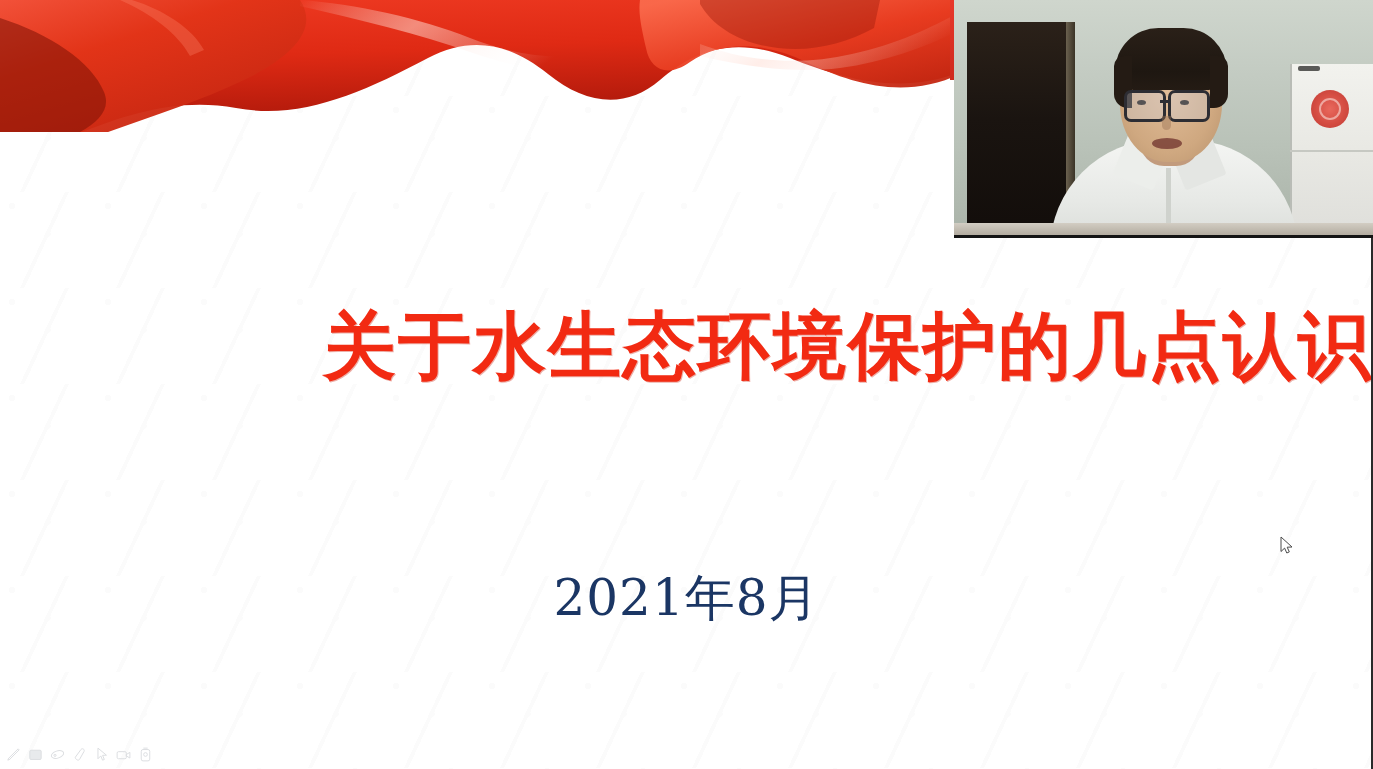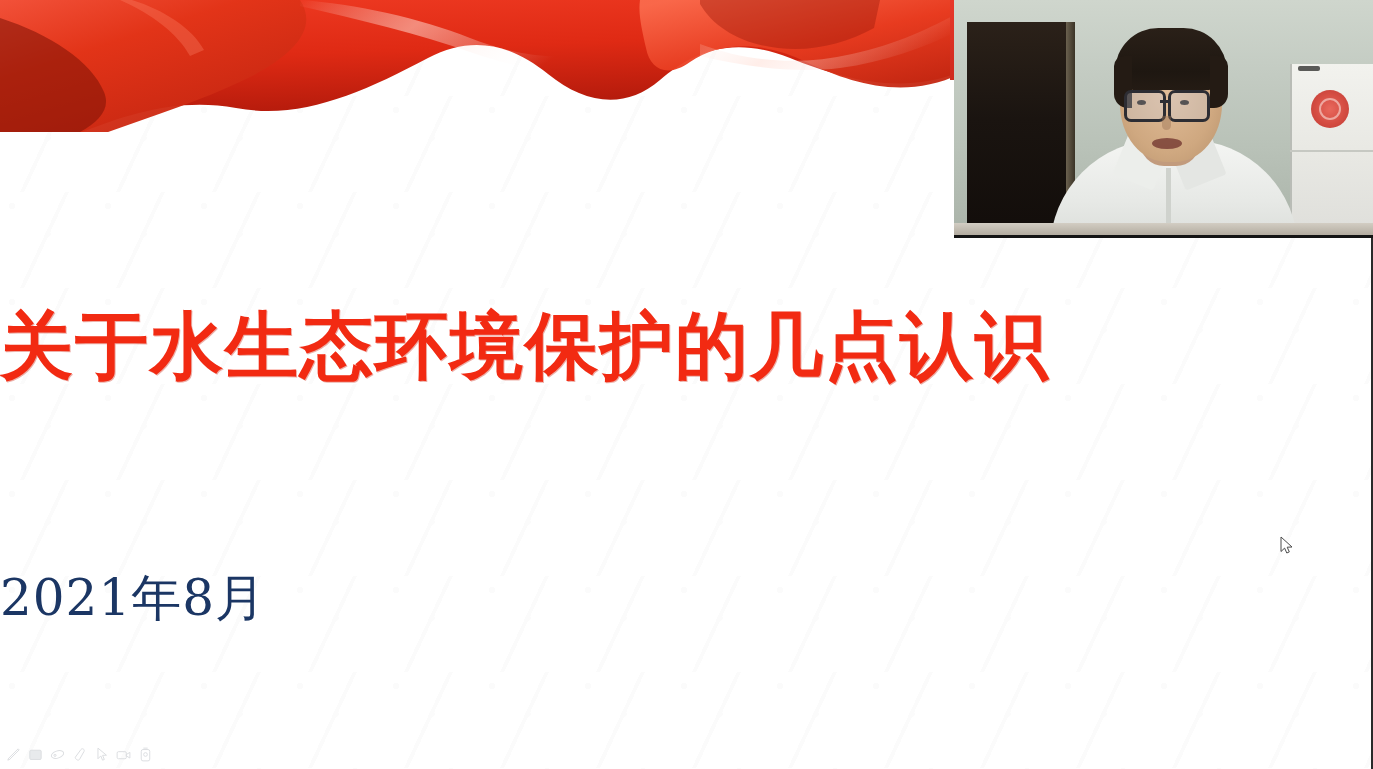--- a/index.html
+++ b/index.html
@@ -54,37 +54,37 @@
     pointer-events: none;
   }
   #ribbon svg { display: block; width: 100%; height: 100%; }
 
   
   #slide-title {
     position: absolute;
     left: 0;
     top: 306px;
     width: 1373px;
-    text-align: left;
+    text-align: right;
     font-family: "DejaVu Sans", "Liberation Sans", sans-serif;
     font-weight: 700;
     font-size: 73px;
     line-height: 1.1;
     letter-spacing: 2px;
     color: #f22a12;
     text-shadow: 1px 1px 0 rgba(200,30,10,0.35);
     white-space: nowrap;
   }
 
   #slide-date {
     position: absolute;
     left: 0;
     top: 565px;
     width: 1373px;
-    text-align: left;
+    text-align: center;
     font-family: "DejaVu Serif", "Liberation Serif", serif;
     font-weight: 400;
     font-size: 50px;
     letter-spacing: 1px;
     color: #1b3664;
     white-space: nowrap;
   }
 
   
   #webcam {

